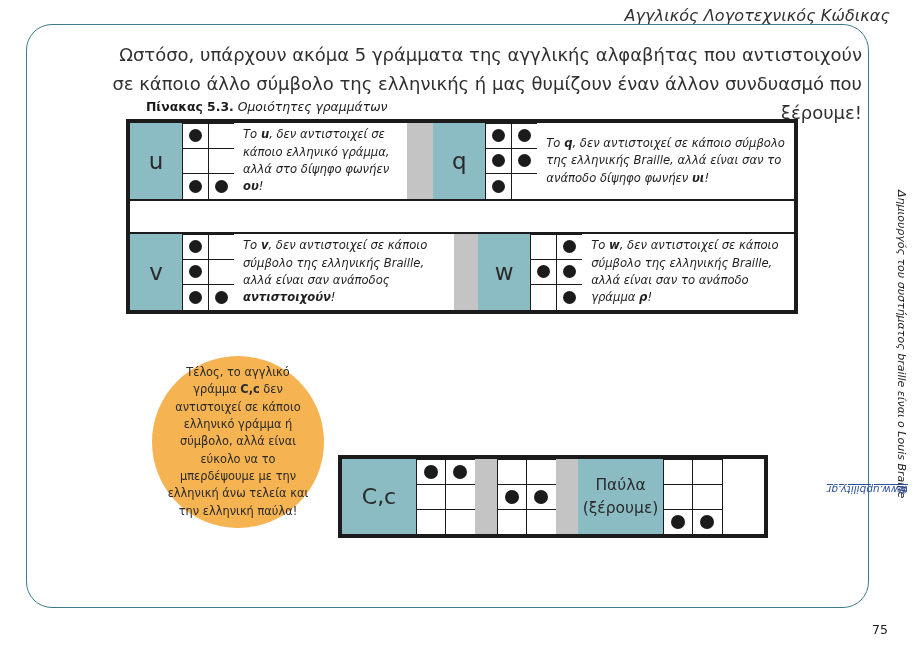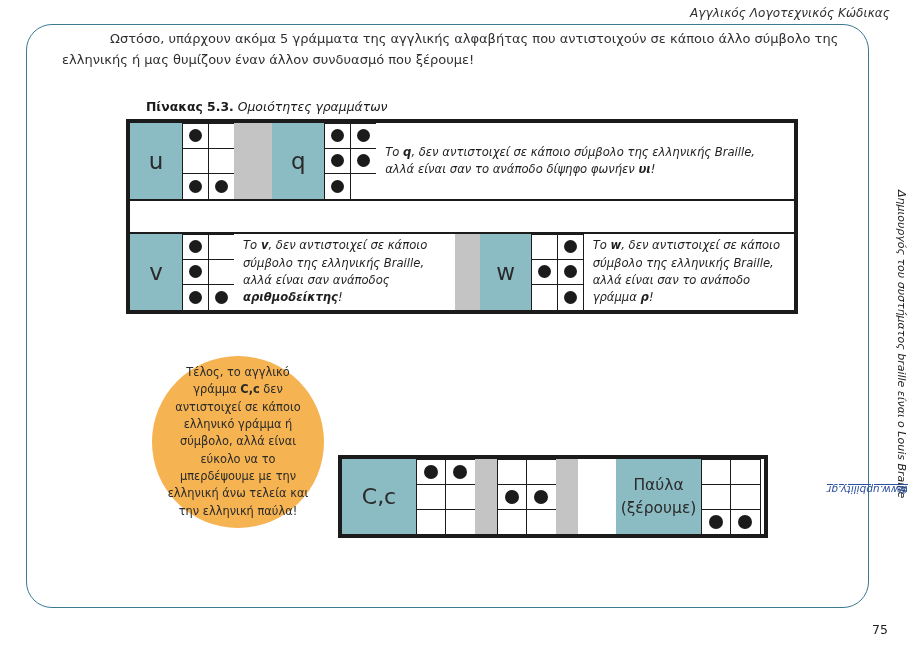--- a/index.html
+++ b/index.html
@@ -16,21 +16,21 @@
     color: #1a1a1a;
   }
 
   
   .running-header {
     position: absolute;
     top: 6px;
     right: 32px;
     font-family: "DejaVu Sans", sans-serif;
     font-style: italic;
-    font-size: 12px;
+    font-size: 16px;
     color: #2f2f2f;
     letter-spacing: .1px;
     white-space: nowrap;
   }
 
   
   .page-frame {
     position: absolute;
     left: 26px;
     top: 24px;
@@ -39,26 +39,26 @@
     border: 1.6px solid #3d7a8f;
     border-radius: 26px;
     box-sizing: border-box;
     background: #ffffff;
   }
 
   
   .intro {
     position: absolute;
     left: 62px;
-    top: 28px;
+    top: 40px;
     width: 800px;
-    font-size: 13px;
+    font-size: 18px;
     line-height: 1.62;
     color: #303030;
-    text-align: left;
+    text-align: right;
   }
   .intro .indent { display: inline-block; width: 48px; }
 
   
   .table-caption {
     position: absolute;
     left: 146px;
     top: 99px;
     font-size: 12.4px;
     white-space: nowrap;
@@ -195,21 +195,21 @@
     display: flex;
     flex-direction: column;
     align-items: center;
     justify-content: center;
     font-size: 17px;
     color: #2a2a2a;
     line-height: 1.45;
     text-align: center;
     box-sizing: border-box;
   }
-  .tb-label.wide { width: 85px; font-size: 15.5px; margin-left: 38px; }
+  .tb-label.wide { width: 85px; font-size: 15.5px; }
   .tb-label.cc { font-size: 22px; }
   .tb-braille {
     width: 59px;
     display: grid;
     grid-template-columns: 1fr 1fr;
     grid-template-rows: 1fr 1fr 1fr;
     background: #ffffff;
     box-sizing: border-box;
   }
   .tb-braille .bcell {
@@ -304,20 +304,23 @@
           <div class="bcell"></div>
           <div class="bcell"></div>
           <div class="bcell"></div>
           <div class="bcell">
             <div class="dot"></div>
           </div>
           <div class="bcell">
             <div class="dot"></div>
           </div>
         </div>
+      <div class="desc">
+          <p><span>Το </span><b>u</b><span>, δεν αντιστοιχεί σε κάποιο ελληνικό γράμμα, αλλά στο δίψηφο φωνήεν </span><b>ου</b><span>!</span></p>
+        </div>
     </div>
     <div class="spacer-gray"></div>
     <div class="half">
       <div class="letter-box">q</div>
       <div class="braille">
           <div class="bcell">
             <div class="dot"></div>
           </div>
           <div class="bcell">
             <div class="dot"></div>
@@ -352,21 +355,21 @@
           </div>
           <div class="bcell"></div>
           <div class="bcell">
             <div class="dot"></div>
           </div>
           <div class="bcell">
             <div class="dot"></div>
           </div>
         </div>
       <div class="desc">
-          <p><span>Το </span><b>v</b><span>, δεν αντιστοιχεί σε κάποιο σύμβολο της ελληνικής Braille, αλλά είναι σαν ανάποδος </span><b>αριθμοδείκτης</b><span>!</span></p>
+          <p><span>Το </span><b>v</b><span>, δεν αντιστοιχεί σε κάποιο σύμβολο της ελληνικής Braille, αλλά είναι σαν ανάποδος </span><b>αντιστοιχούν</b><span>!</span></p>
         </div>
     </div>
     <div class="spacer-gray"></div>
     <div class="half">
       <div class="letter-box">w</div>
       <div class="braille">
           <div class="bcell"></div>
           <div class="bcell">
             <div class="dot"></div>
           </div>

